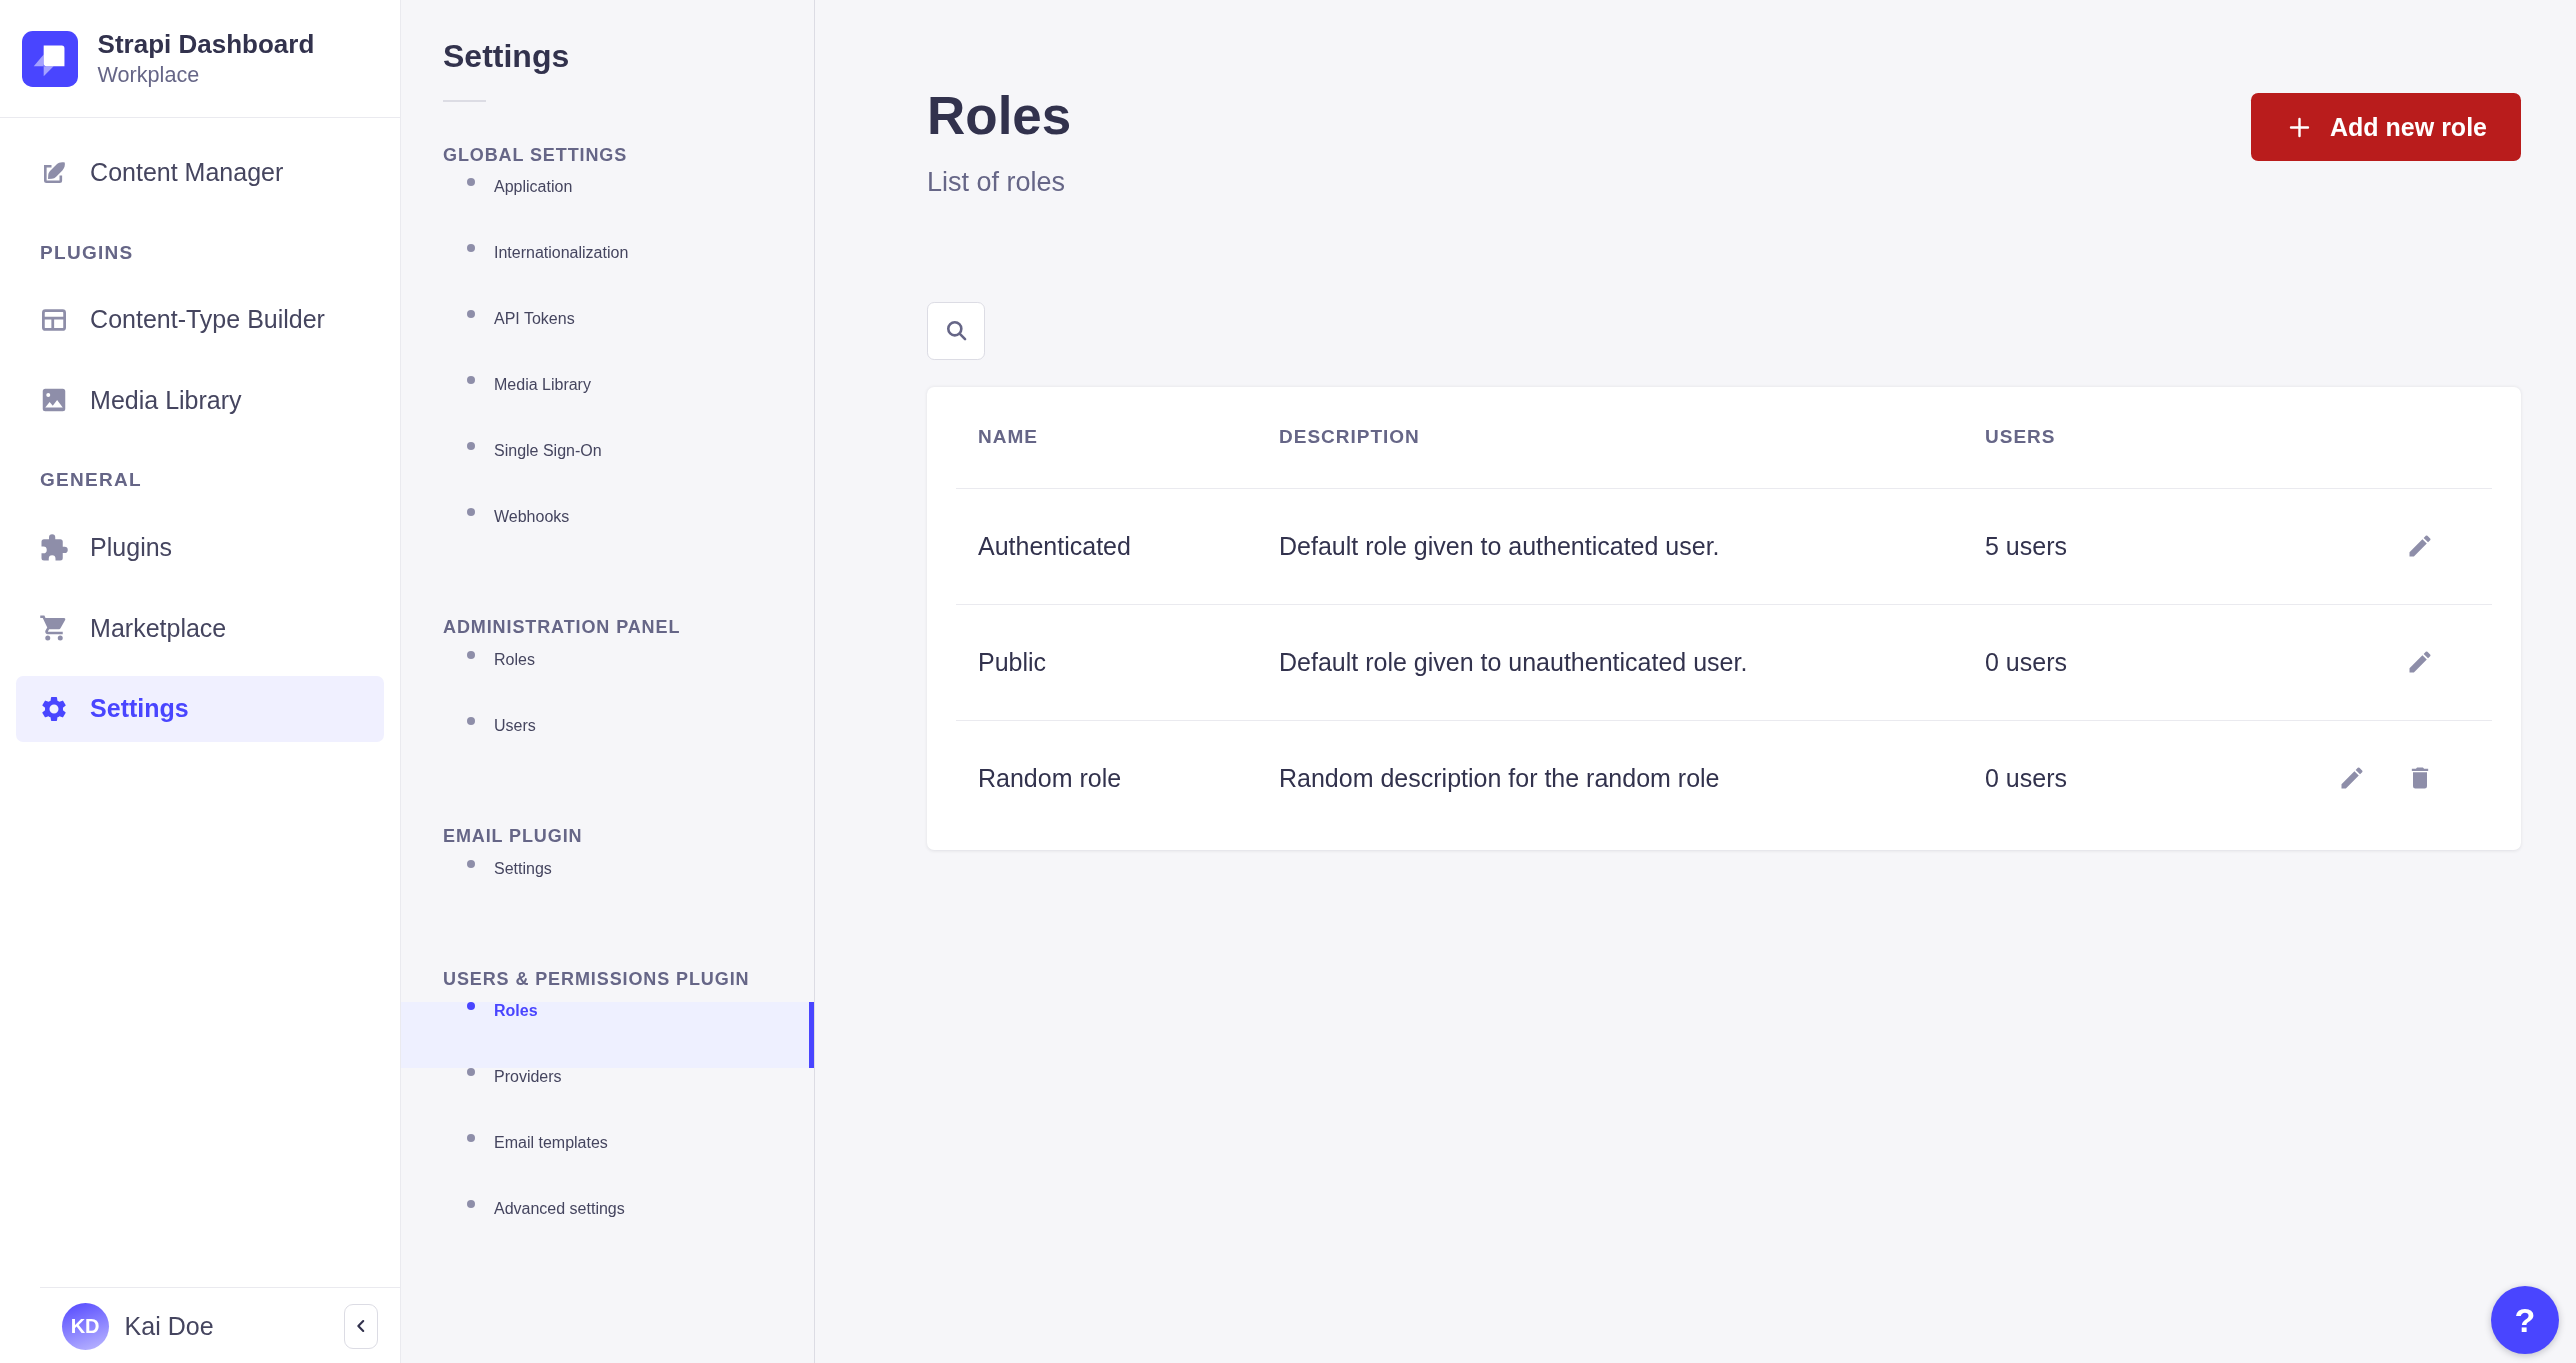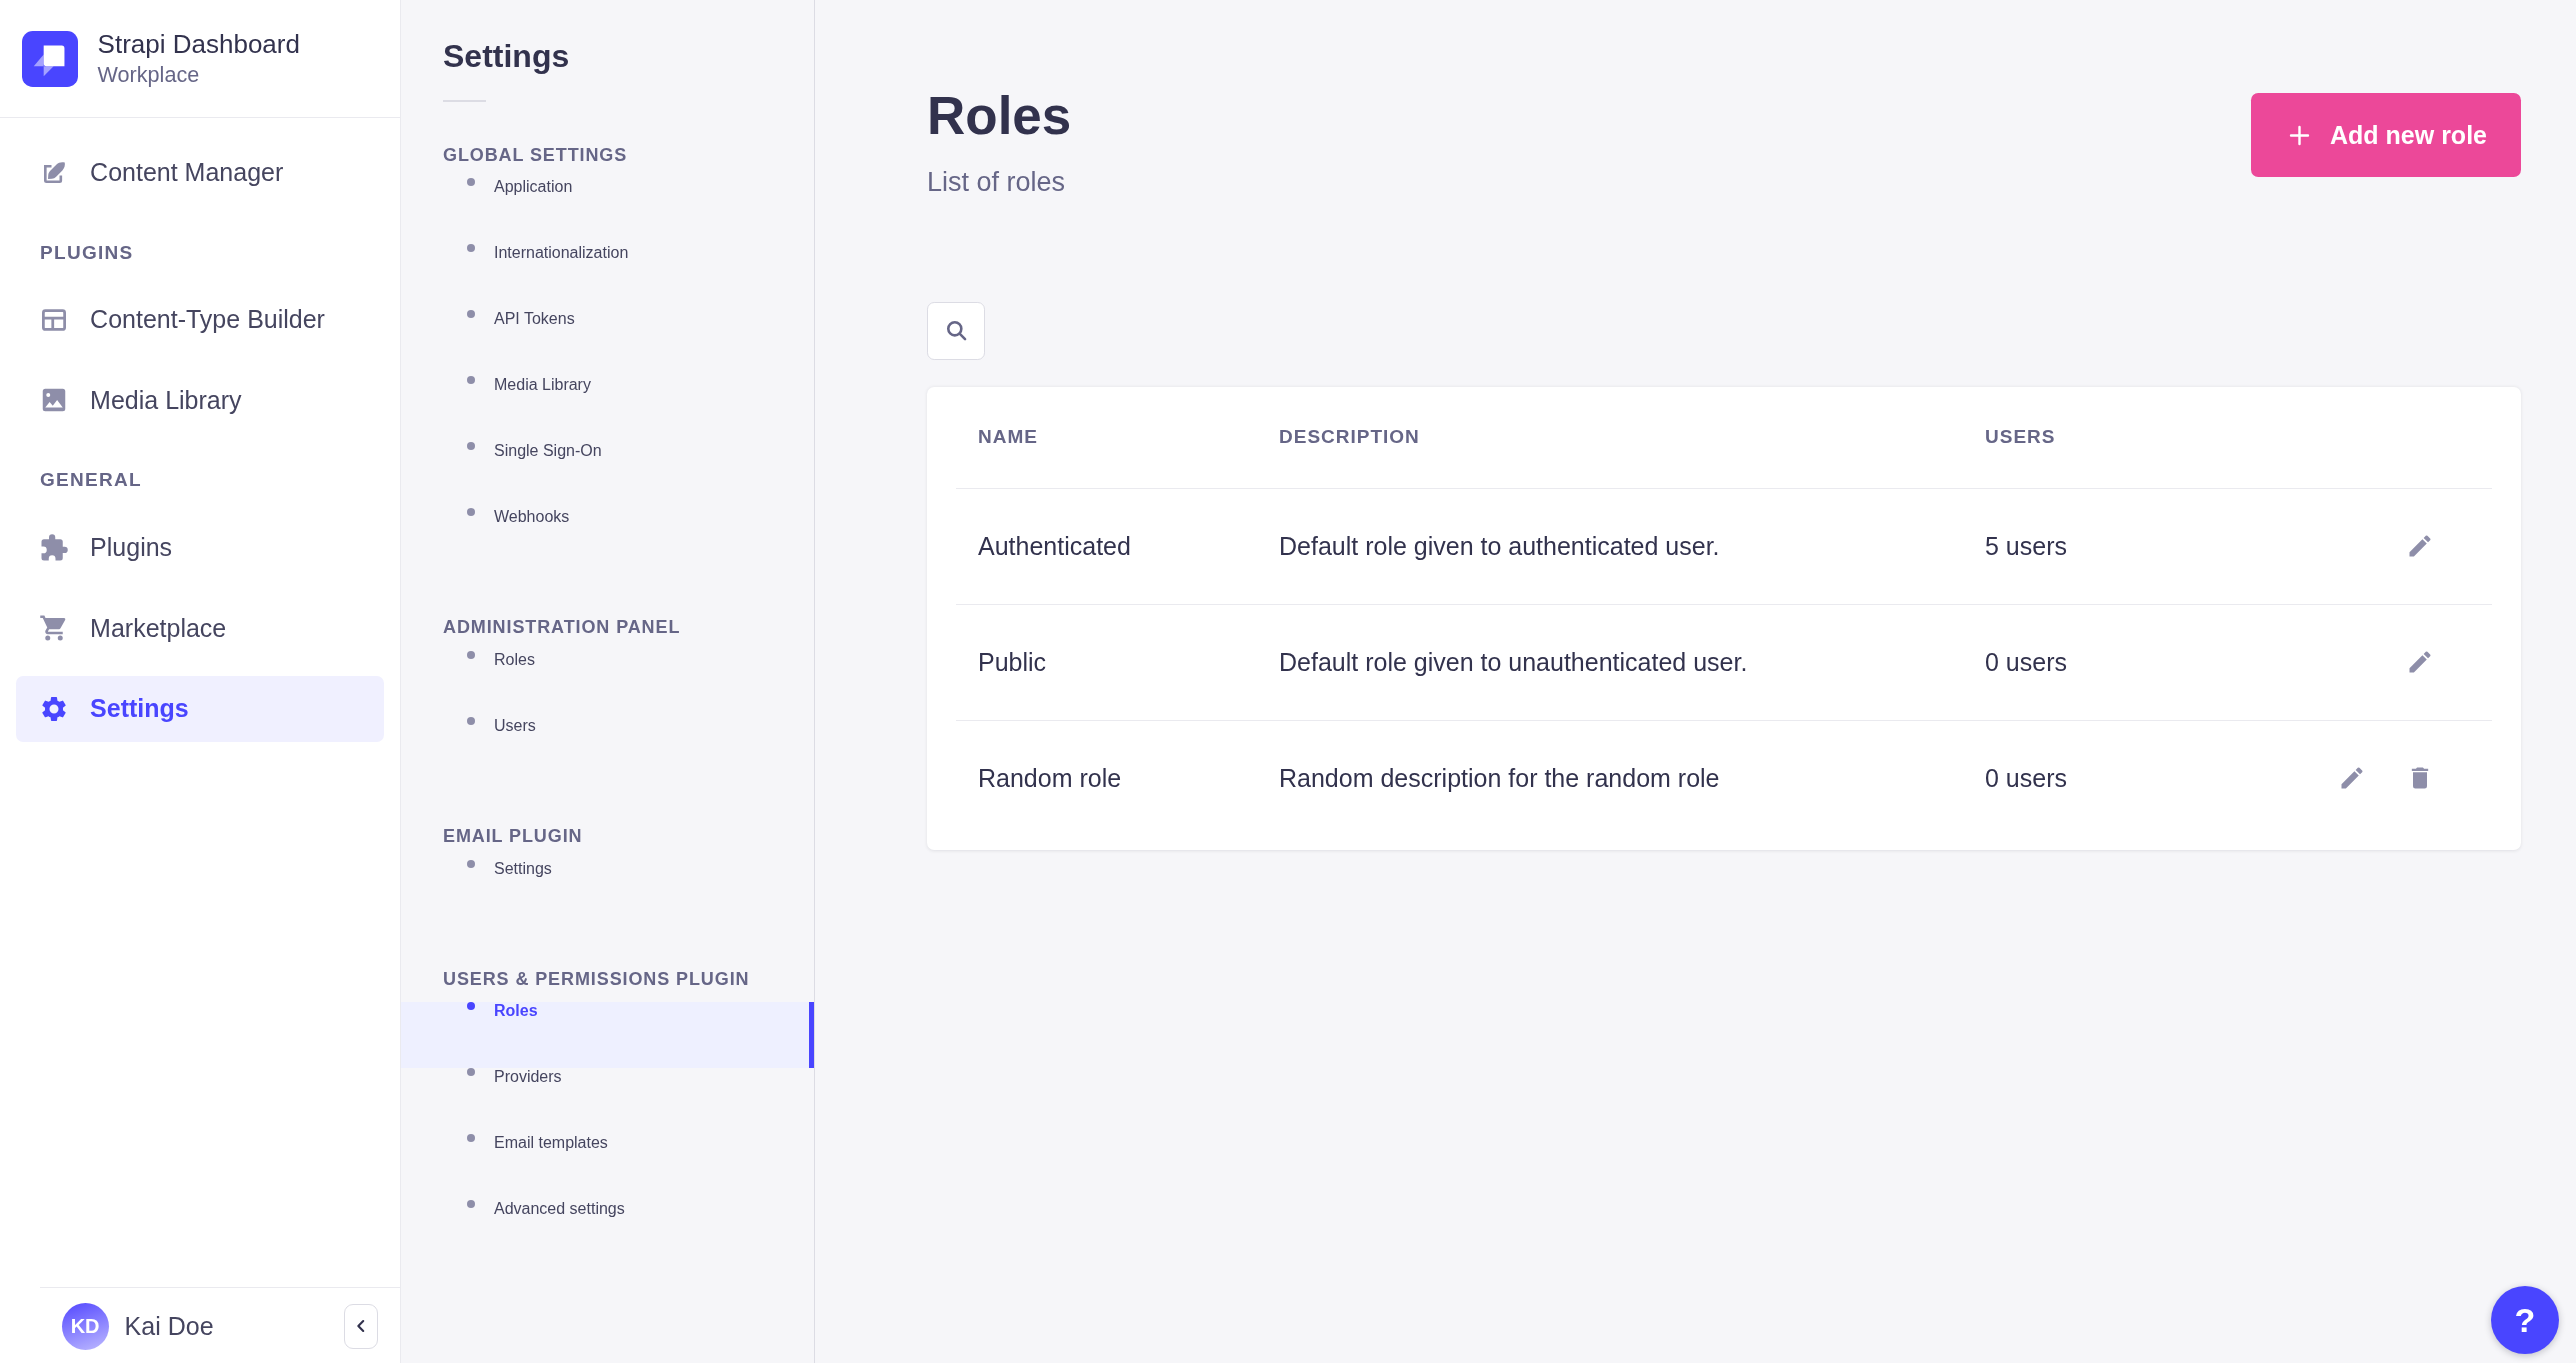--- a/index.html
+++ b/index.html
@@ -6,21 +6,21 @@
   html,body { width:2576px; height:1364px; overflow:hidden; }
   body { font-family:"Liberation Sans", sans-serif; background:#f6f6f9; color:#32324d; }
   .app { display:flex; width:2576px; height:1364px; }
 
   
   .sidebar { width:401px; min-width:401px; background:#ffffff; border-right:0.9px solid #eaeaef;
              display:flex; flex-direction:column; }
   .brand { display:flex; align-items:center; gap:20px; height:118px; padding:0 21.6px;
            border-bottom:0.9px solid #eaeaef; }
   .brand-logo { width:56px; height:56px; border-radius:10.8px; background:#4945ff; flex:0 0 auto; }
-  .brand-title { font-size:26px; font-weight:normal; color:#32324d; line-height:1.2; }
+  .brand-title { font-size:26px; font-weight:bold; color:#32324d; line-height:1.2; }
   .brand-sub { font-size:21.6px; color:#666687; margin-top:2.7px; }
 
   .nav { padding-top:21.6px; flex:1; }
   .nav-item { display:flex; align-items:center; gap:21.6px; height:66px; margin:0 16px 14.4px;
               padding:0 22.5px; border-radius:7.2px; font-size:25px; color:#45455f; cursor:pointer;text-align:center; }
   .nav-item .icn { width:30px; height:30px; flex:0 0 auto; display:flex; }
   .nav-item svg { width:100%; height:100%; }
   .nav-item.active { background:#f0f0ff; color:#4945ff; font-weight:bold; }
   .nav-section { font-size:19px; font-weight:bold; color:#666687; letter-spacing:1.3px;
                  padding:0 40px; margin:36px 0 23.4px; }
@@ -51,22 +51,22 @@
   .subnav-item.active .bullet { background:#4945ff; }
   .subnav-item.active::after { content:""; position:absolute; right:0; top:0; bottom:0;
                                width:5.4px; background:#4945ff; }
 
   
   .main { flex:1; position:relative; padding:0 55px 0 112px; }
   .main-header { display:flex; justify-content:space-between; align-items:flex-start;
                  padding-top:86px; }
   .page-title { font-size:53px; font-weight:bold; color:#32324d; line-height:1.15; }
   .page-subtitle { font-size:27px; color:#666687; margin-top:20px; }
-  .add-btn { display:flex; align-items:center; gap:16px; height:84px; padding:0 34px;
-             background:#ec4899; color:#fff; font-size:25px; font-weight:bold;
+  .add-btn { display:flex; align-items:center; gap:16px; height:68px; padding:0 34px;
+             background:#b91c1c; color:#fff; font-size:25px; font-weight:bold;
              border:none; border-radius:7.2px; cursor:pointer; margin-top:7.2px;
              font-family:"Liberation Sans", sans-serif; }
 
   .search-row { margin-top:104px; }
   .search-btn { width:58px; height:58px; background:#fff; border:0.9px solid #dcdce4;
                 border-radius:7.2px; display:flex; align-items:center; justify-content:center;
                 cursor:pointer; }
 
   .table-card { margin-top:27px; background:#fff; border-radius:7.2px;
                 box-shadow:0 0.9px 3.6px rgba(33,33,52,.1); padding-bottom:14.4px; }

